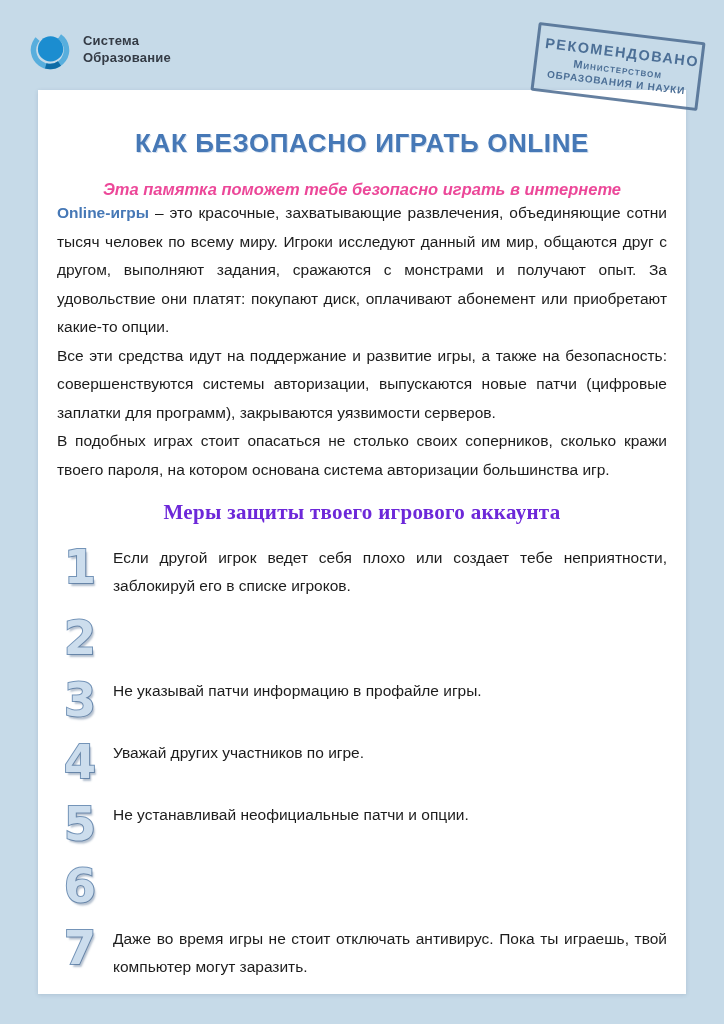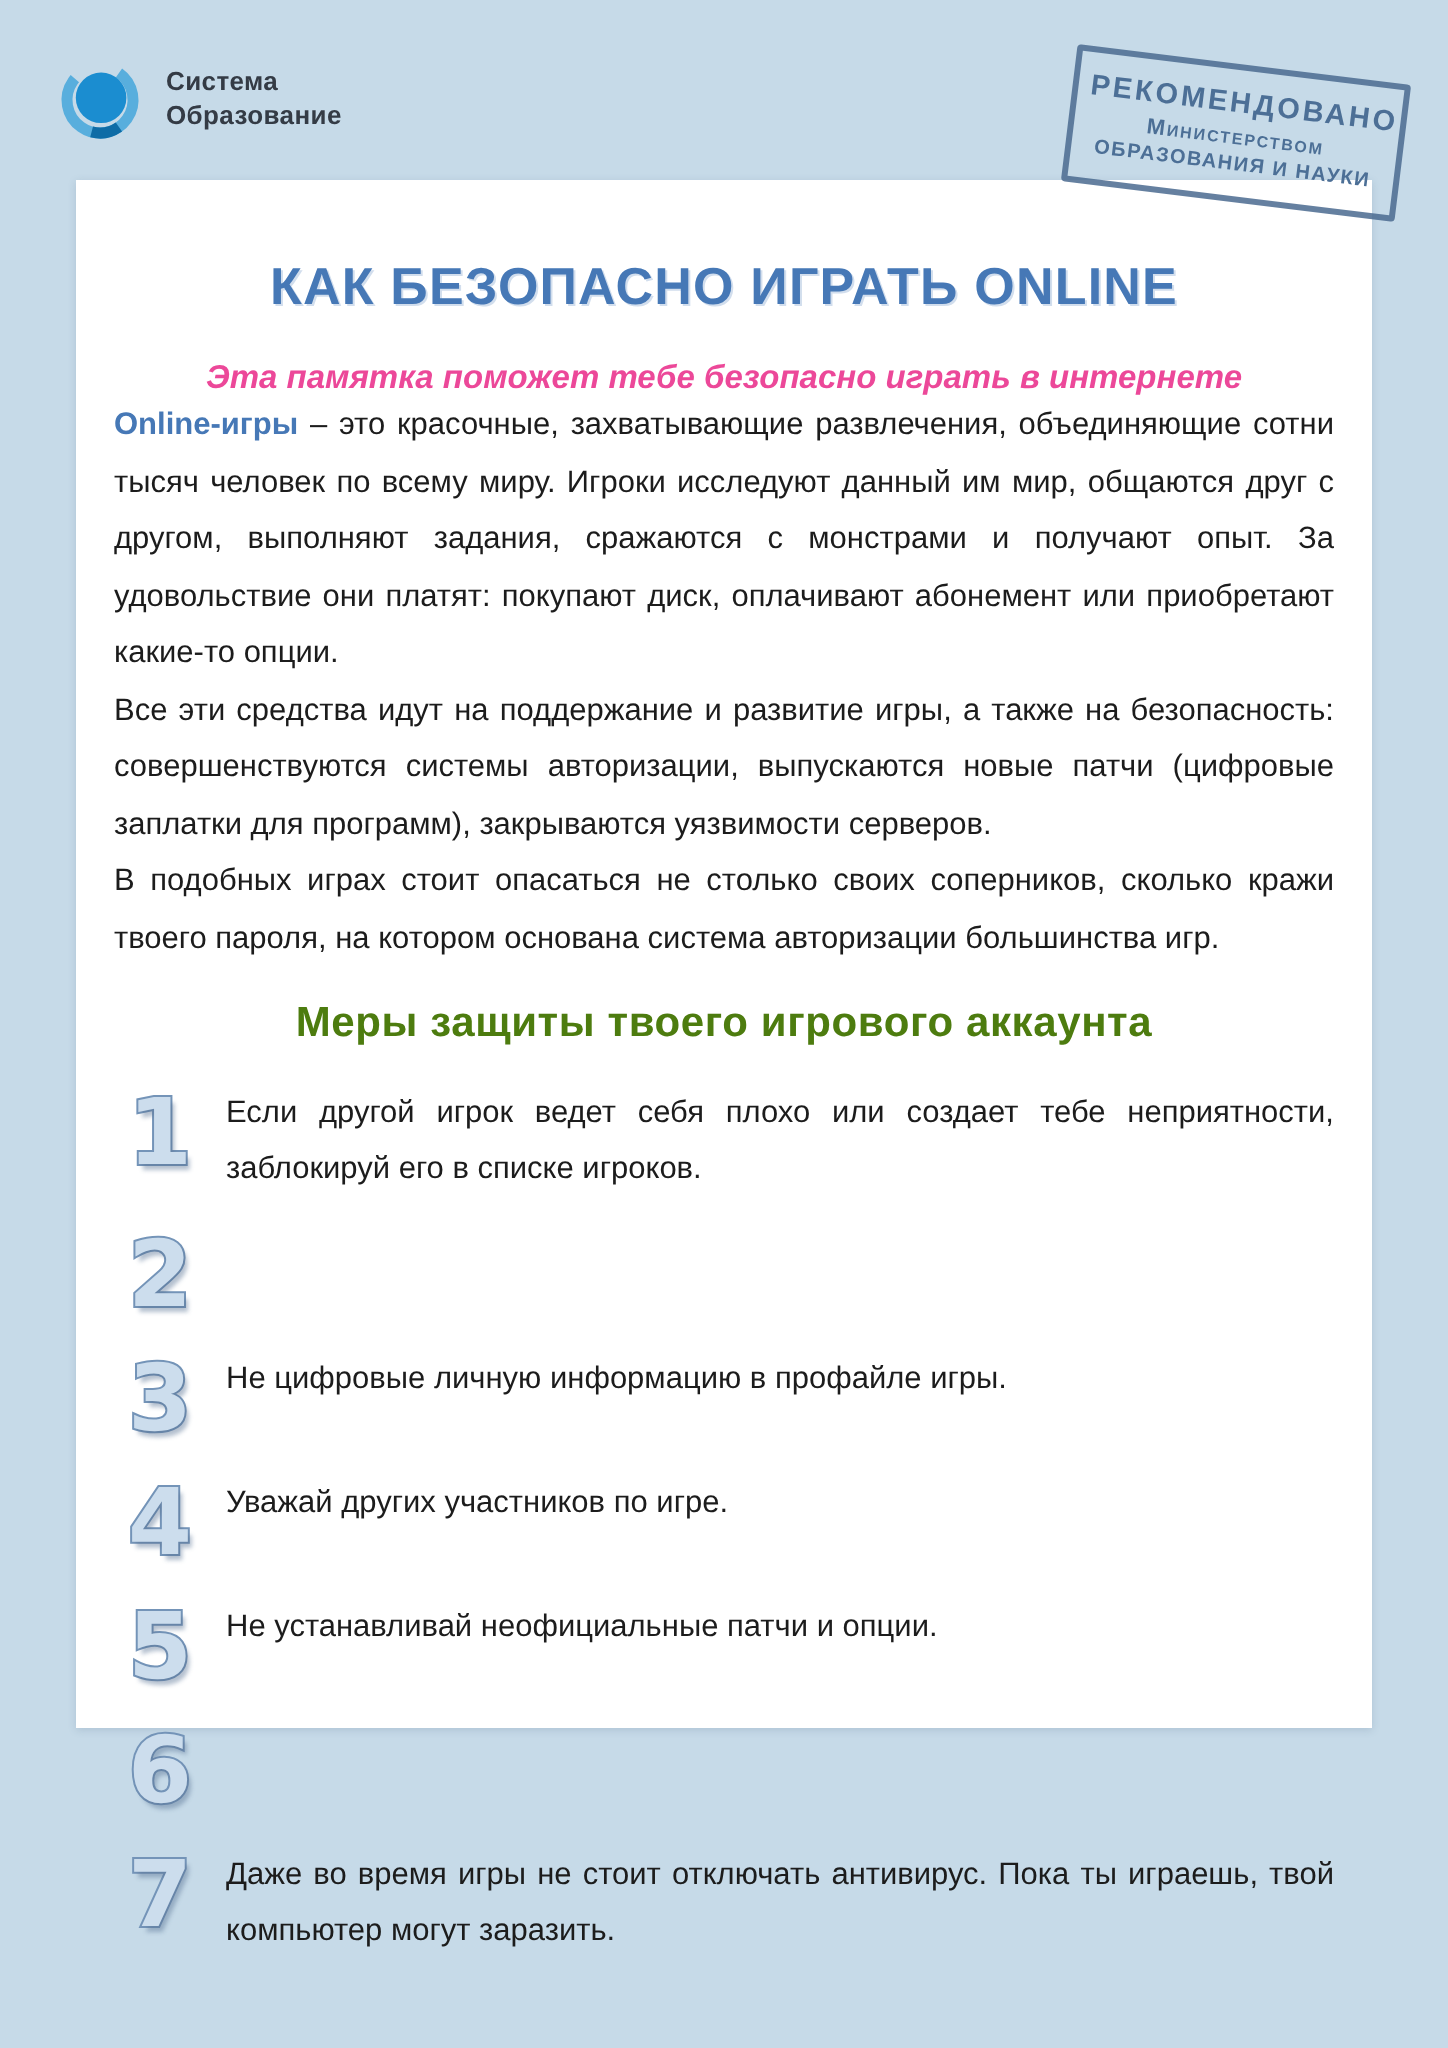--- a/index.html
+++ b/index.html
@@ -64,21 +64,21 @@
     text-transform: uppercase;
     letter-spacing: 0.8px;
     margin-top: 2px;
   }
   
   .card {
     position: absolute;
     left: 38px;
     top: 90px;
     width: 648px;
-    height: 774px;
+    height: 904px;
     background: #ffffff;
     box-shadow: 0 1px 4px rgba(60, 90, 120, 0.18);
     padding: 38px 19px 28px 19px;
   }
   .doc-title {
     text-align: center;
     color: #4678b6;
     font-size: 26px;
     font-weight: bold;
     letter-spacing: 0.6px;
@@ -95,25 +95,26 @@
   .intro {
     font-size: 15.5px;
     line-height: 28.5px;
     color: #1c1c1c;
     text-align: justify;
   }
   .intro p { margin: 0; }
   .lead-word { color: #4678b6; font-weight: bold; }
   .section-title {
     text-align: center;
-    color: #4d7c0f;
+    color: #6d28d9;
     font-size: 21px;
     font-weight: bold;
     letter-spacing: 0.3px;
     margin-top: 16px;
+    font-family: Liberation Serif, serif;
   }
   
   .rules { margin-top: 18px; }
   .rule {
     display: flex;
     align-items: flex-start;
     margin-bottom: 14px;
     min-height: 48px;
   }
   .rule-number {
@@ -183,21 +184,21 @@
         <div class="rule-number">1</div>
         <div class="rule-text">Если другой игрок ведет себя плохо или создает тебе неприятности, заблокируй его в списке игроков.</div>
       </div>
 
       <div class="rule">
         <div class="rule-number">2</div>
       </div>
 
       <div class="rule">
         <div class="rule-number">3</div>
-        <div class="rule-text">Не цифровые личную информацию в профайле игры.</div>
+        <div class="rule-text">Не указывай патчи информацию в профайле игры.</div>
       </div>
 
       <div class="rule">
         <div class="rule-number">4</div>
         <div class="rule-text">Уважай других участников по игре.</div>
       </div>
 
       <div class="rule">
         <div class="rule-number">5</div>
         <div class="rule-text">Не устанавливай неофициальные патчи и опции.</div>

